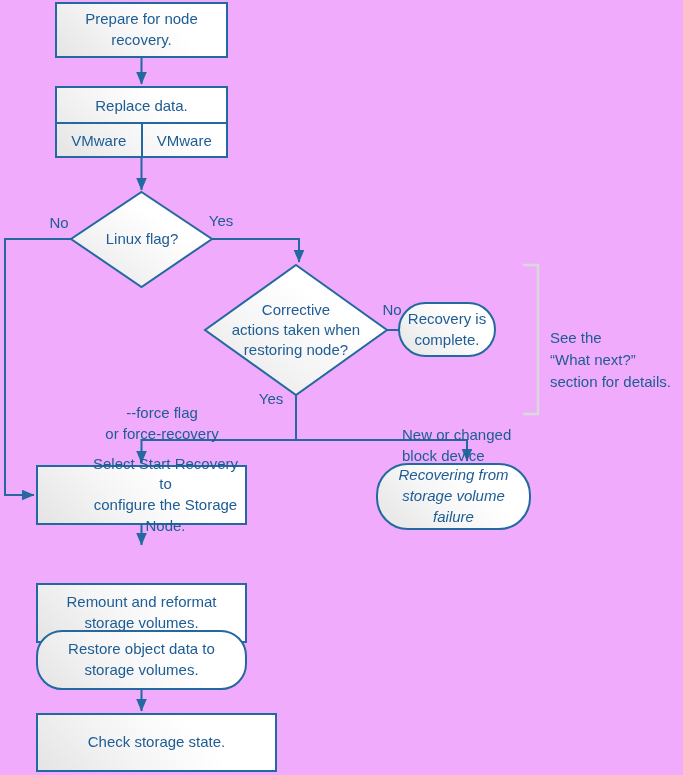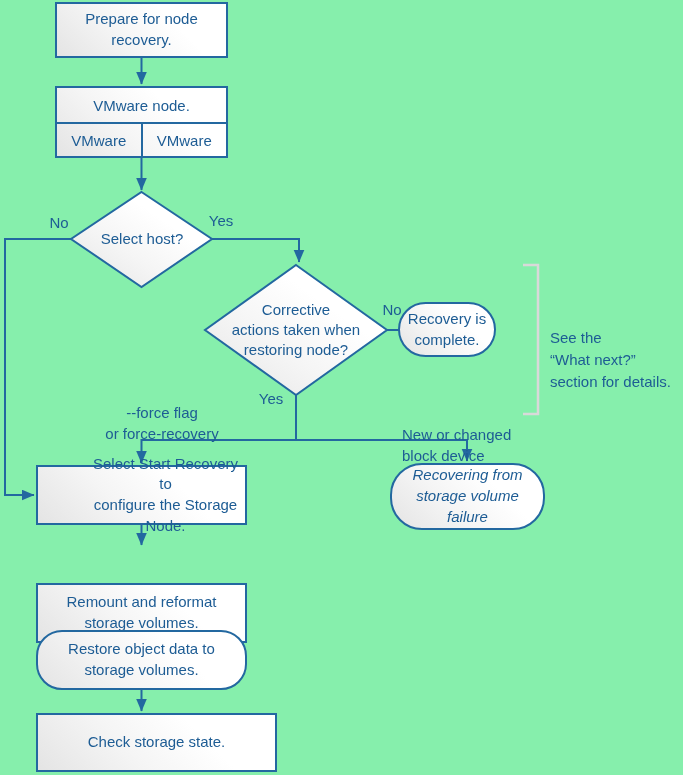--- a/index.html
+++ b/index.html
@@ -1,17 +1,17 @@
 <!DOCTYPE html>
 <html><head>
 <meta charset="utf-8">
 <style>
   html,body{margin:0;padding:0;background:#ffffff;}
   #canvas{
-    position:relative;width:683px;height:775px;background:#86efac;overflow:hidden;
+    position:relative;width:683px;height:775px;background:#f0abfc;overflow:hidden;
     font-family:"Liberation Sans",sans-serif;
   }
   #wires{position:absolute;left:0;top:0;width:683px;height:775px;z-index:0;}
   .proc,.stadium{
     position:absolute;box-sizing:border-box;border:2px solid #2368a0;
     background:linear-gradient(45deg,#e4e4e4 0%,#f5f5f5 38%,#ffffff 68%);
     display:flex;align-items:center;justify-content:center;text-align:center;
     color:#1d5c94;font-size:15px;line-height:1.38;z-index:1;
   }
   .stadium{border-radius:32px;}
@@ -71,35 +71,35 @@
     <polygon points="141.5,192 212,239 141.5,287 71,239" fill="url(#gfill)" stroke="#2368a0" stroke-width="2"></polygon>
     <polygon points="296,265 387,330 296,395 205,330" fill="url(#gfill)" stroke="#2368a0" stroke-width="2"></polygon>
 
     <polyline points="523,265 538,265 538,414 523,414" fill="none" stroke="#d9d9d9" stroke-width="2.5"></polyline>
   </svg>
 
   <div class="proc t" style="left:55px;top:2px;width:173px;height:56px;">Prepare for node
 recovery.</div>
 
   <div class="compound" style="left:55px;top:86px;width:173px;height:72px;">
-    <div class="hdr">VMware node.</div>
+    <div class="hdr">Replace data.</div>
     <div class="row">
       <div class="cell first">VMware</div>
       <div class="cell">VMware</div>
     </div>
   </div>
 
-  <div class="dtext" style="left:84px;top:228px;width:116px;height:22px;">Select host?</div>
+  <div class="dtext" style="left:84px;top:228px;width:116px;height:22px;">Linux flag?</div>
   <div class="dtext t" style="left:214px;top:297px;width:164px;height:66px;">Corrective
 actions taken when
 restoring node?</div>
 
   <div class="stadium t" style="left:398px;top:302px;width:98px;height:55px;border-radius:28px;">Recovery is
 complete.</div>
-  <div class="stadium t italic" style="left:390px;top:463px;width:155px;height:67px;">Recovering from
+  <div class="stadium t italic" style="left:376px;top:463px;width:155px;height:67px;">Recovering from
 storage volume
 failure</div>
 
   <div class="proc t" style="left:36px;top:465px;width:211px;height:60px;padding-left:48px;">Select Start Recovery to
 configure the Storage Node.</div>
   <div class="proc t" style="left:36px;top:547px;width:211px;height:60px;margin-top:36px;">Remount and reformat
 storage volumes.</div>
   <div class="proc t" style="left:36px;top:630px;width:211px;height:60px;border-radius:26px;">Restore object data to
 storage volumes.</div>
   <div class="proc t" style="left:36px;top:713px;width:241px;height:59px;">Check storage state.</div>

